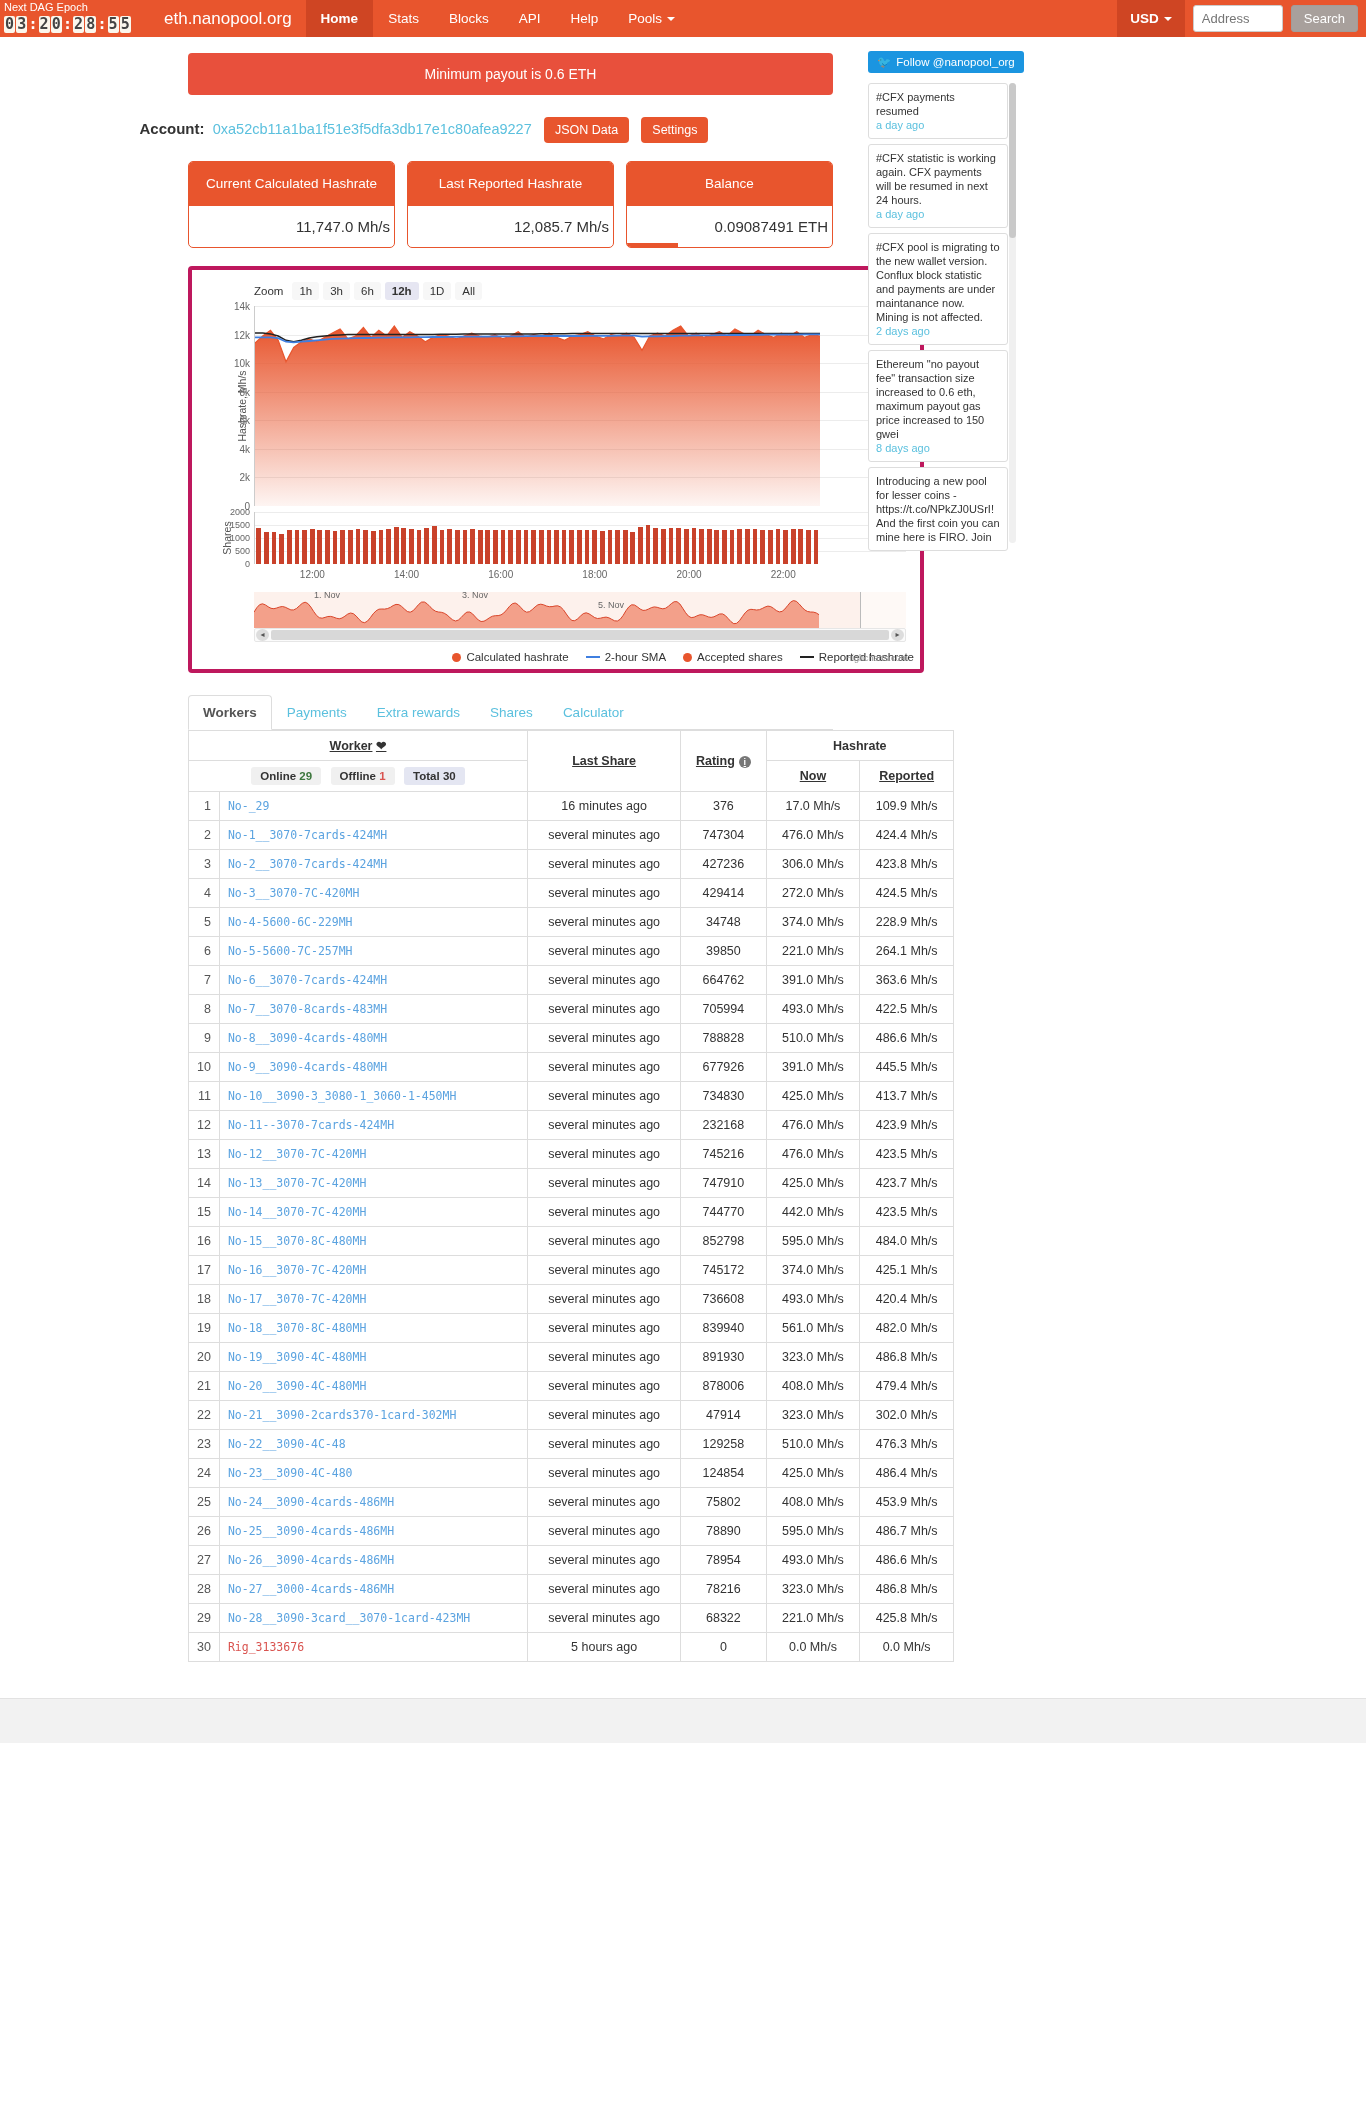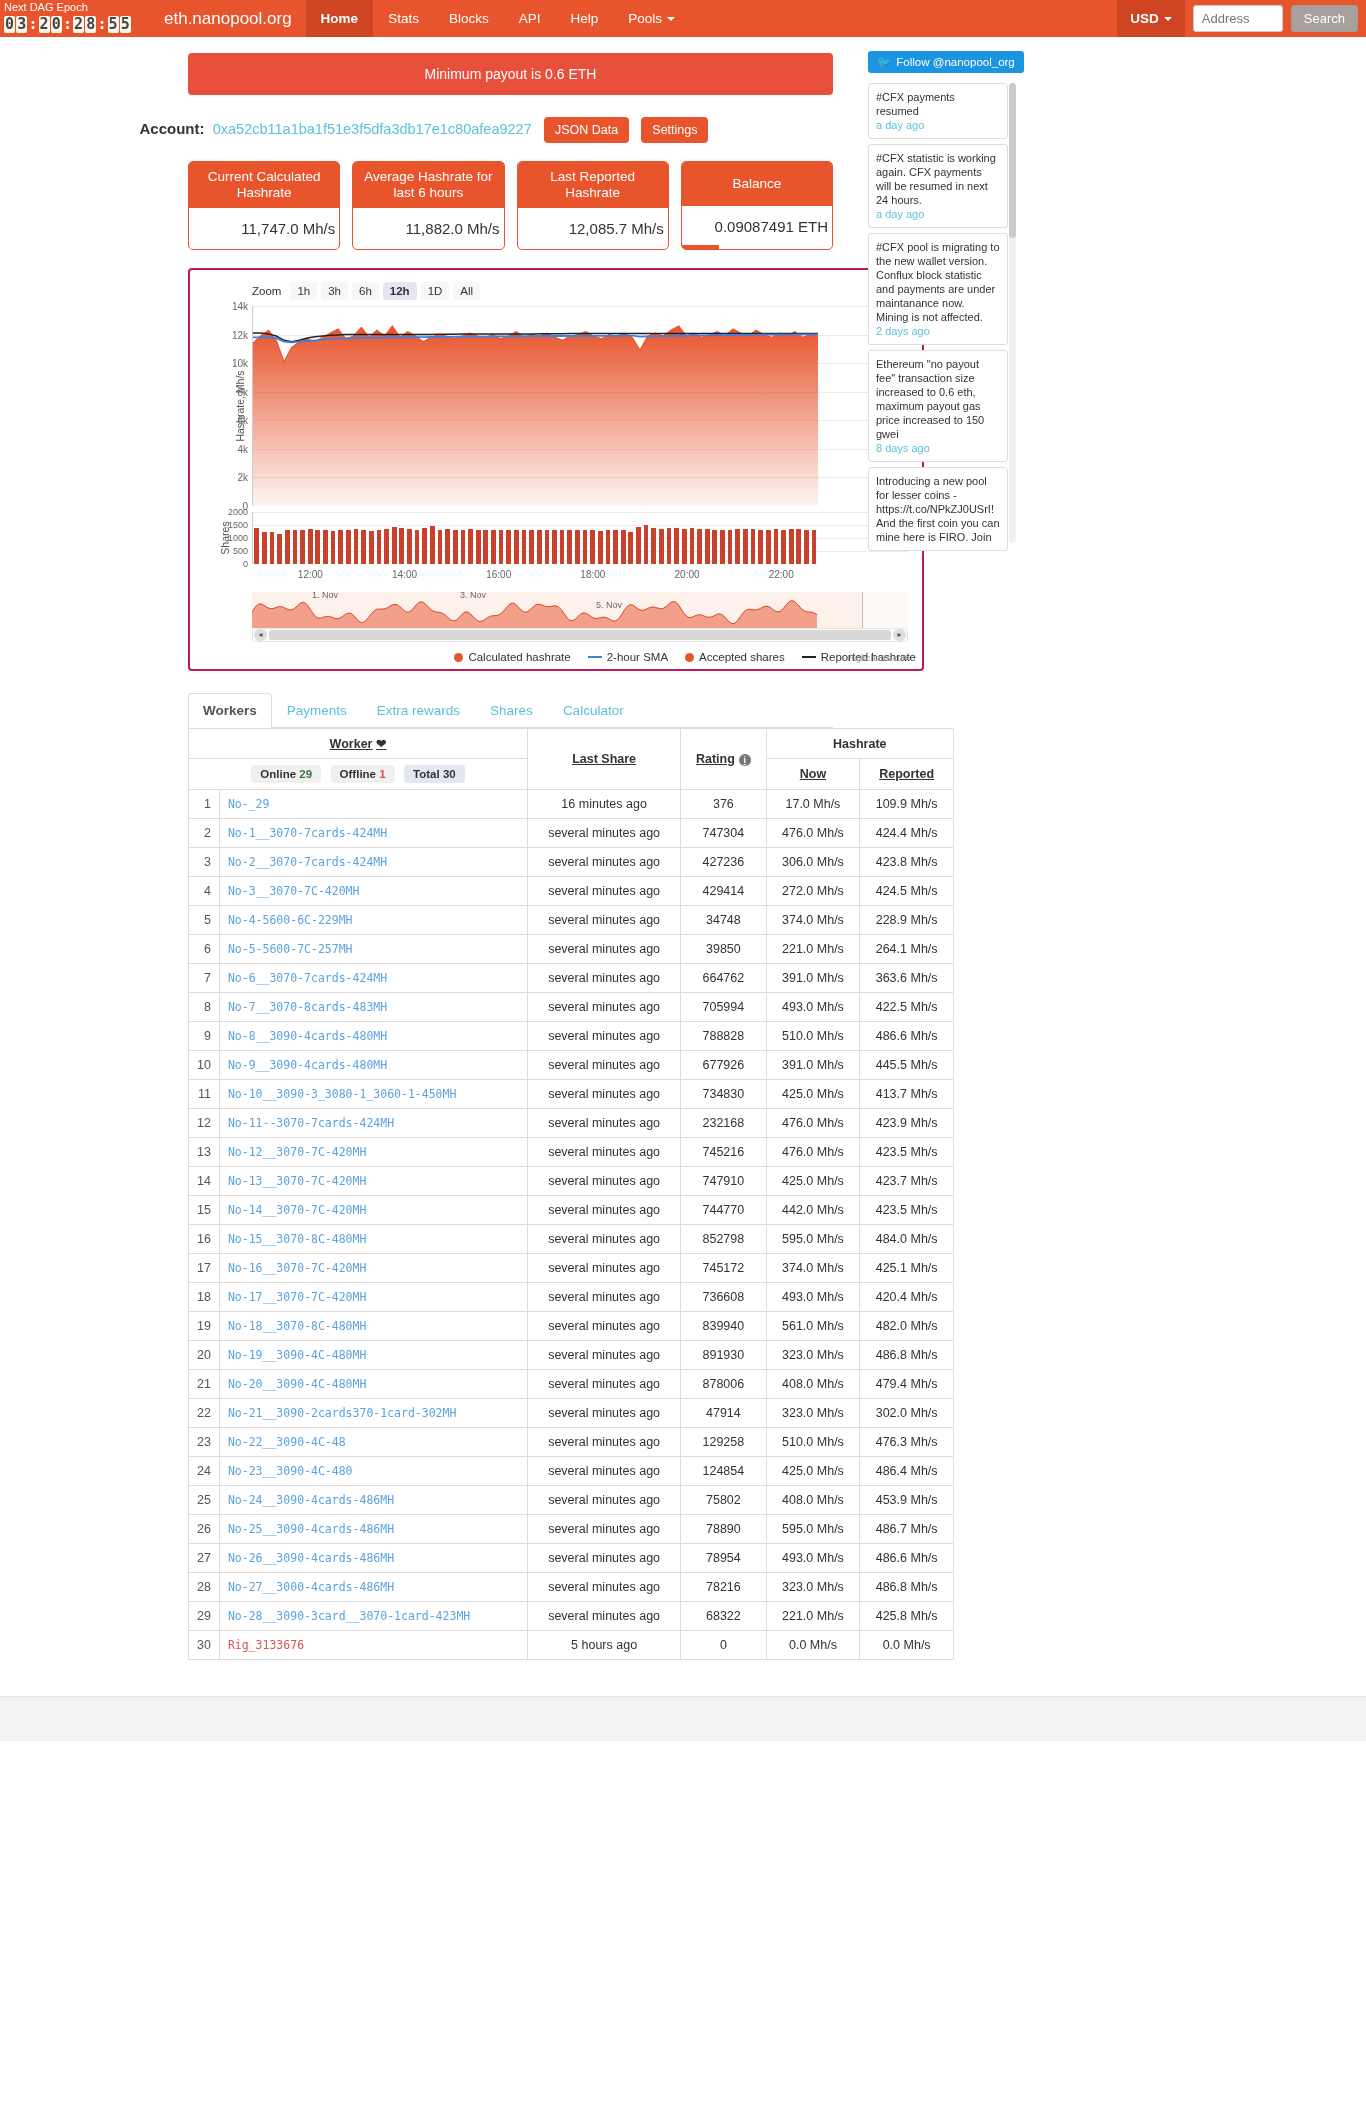--- a/index.html
+++ b/index.html
@@ -67,21 +67,21 @@
   }
 
   .stats-row{ display:flex; gap:12px; margin:18px 0 0 188px; width:645px;}
   .stat-card{ flex:1; border:1px solid #e8552d; border-radius:5px; overflow:hidden; background:#fff; position:relative;}
   .stat-head{ background:#e8552d; color:#fff; text-align:center; font-size:13.5px; padding:7px 4px; line-height:16px; min-height:44px;
     display:flex; align-items:center; justify-content:center;}
   .stat-val{ text-align:right; font-size:15px; padding:12px 4px; color:#333;}
   .bal-bar{ position:absolute; bottom:0; left:0; height:4px; width:25%; background:#e8552d;}
 
   
-  .chart-box{ margin:18px 0 0 188px; width:736px; border:2px solid #be185d; border-radius:4px; background:#fff; padding:8px 6px 6px 6px; position:relative;}
+  .chart-box{ margin:18px 0 0 188px; width:736px; border:4px solid #be185d; border-radius:4px; background:#fff; padding:8px 6px 6px 6px; position:relative;}
   .zoom-row{ display:flex; align-items:center; gap:5px; padding:4px 0 6px 56px; font-size:11.5px; color:#333;}
   .zoom-label{ margin-right:4px;}
   .zoom-btn{ background:#f7f7f7; border-radius:3px; padding:3px 7px; cursor:pointer; color:#333;}
   .zoom-btn.sel{ background:#e6e6f2; font-weight:bold;}
   .plot-wrap{ position:relative; height:200px; margin:0 8px 0 56px; }
   .axis-title{
     position:absolute; left:-48px; top:50%; transform:translateY(-50%) rotate(-90deg);
     font-size:10.5px; color:#555; white-space:nowrap;
   }
   .ylabels{ position:absolute; left:-30px; top:0; height:100%; width:26px; }
@@ -195,24 +195,20 @@
       <span class="account-label">Account:</span>
       <a class="account-addr">0xa52cb11a1ba1f51e3f5dfa3db17e1c80afea9227</a>
       <button class="btn-orange">JSON Data</button>
       <button class="btn-orange">Settings</button>
     </div>
 
     <div class="stats-row" id="statsRow">
         <div class="stat-card">
           <div class="stat-head">Current Calculated Hashrate</div>
           <div class="stat-val">11,747.0 Mh/s</div>
-        </div>
-        <div class="stat-card">
-          <div class="stat-head">Average Hashrate for last 6 hours</div>
-          <div class="stat-val">11,882.0 Mh/s</div>
         </div>
         <div class="stat-card">
           <div class="stat-head">Last Reported Hashrate</div>
           <div class="stat-val">12,085.7 Mh/s</div>
         </div>
         <div class="stat-card">
           <div class="stat-head">Balance</div>
           <div class="stat-val">0.09087491 ETH</div>
           <div class="bal-bar"></div>
         </div>

